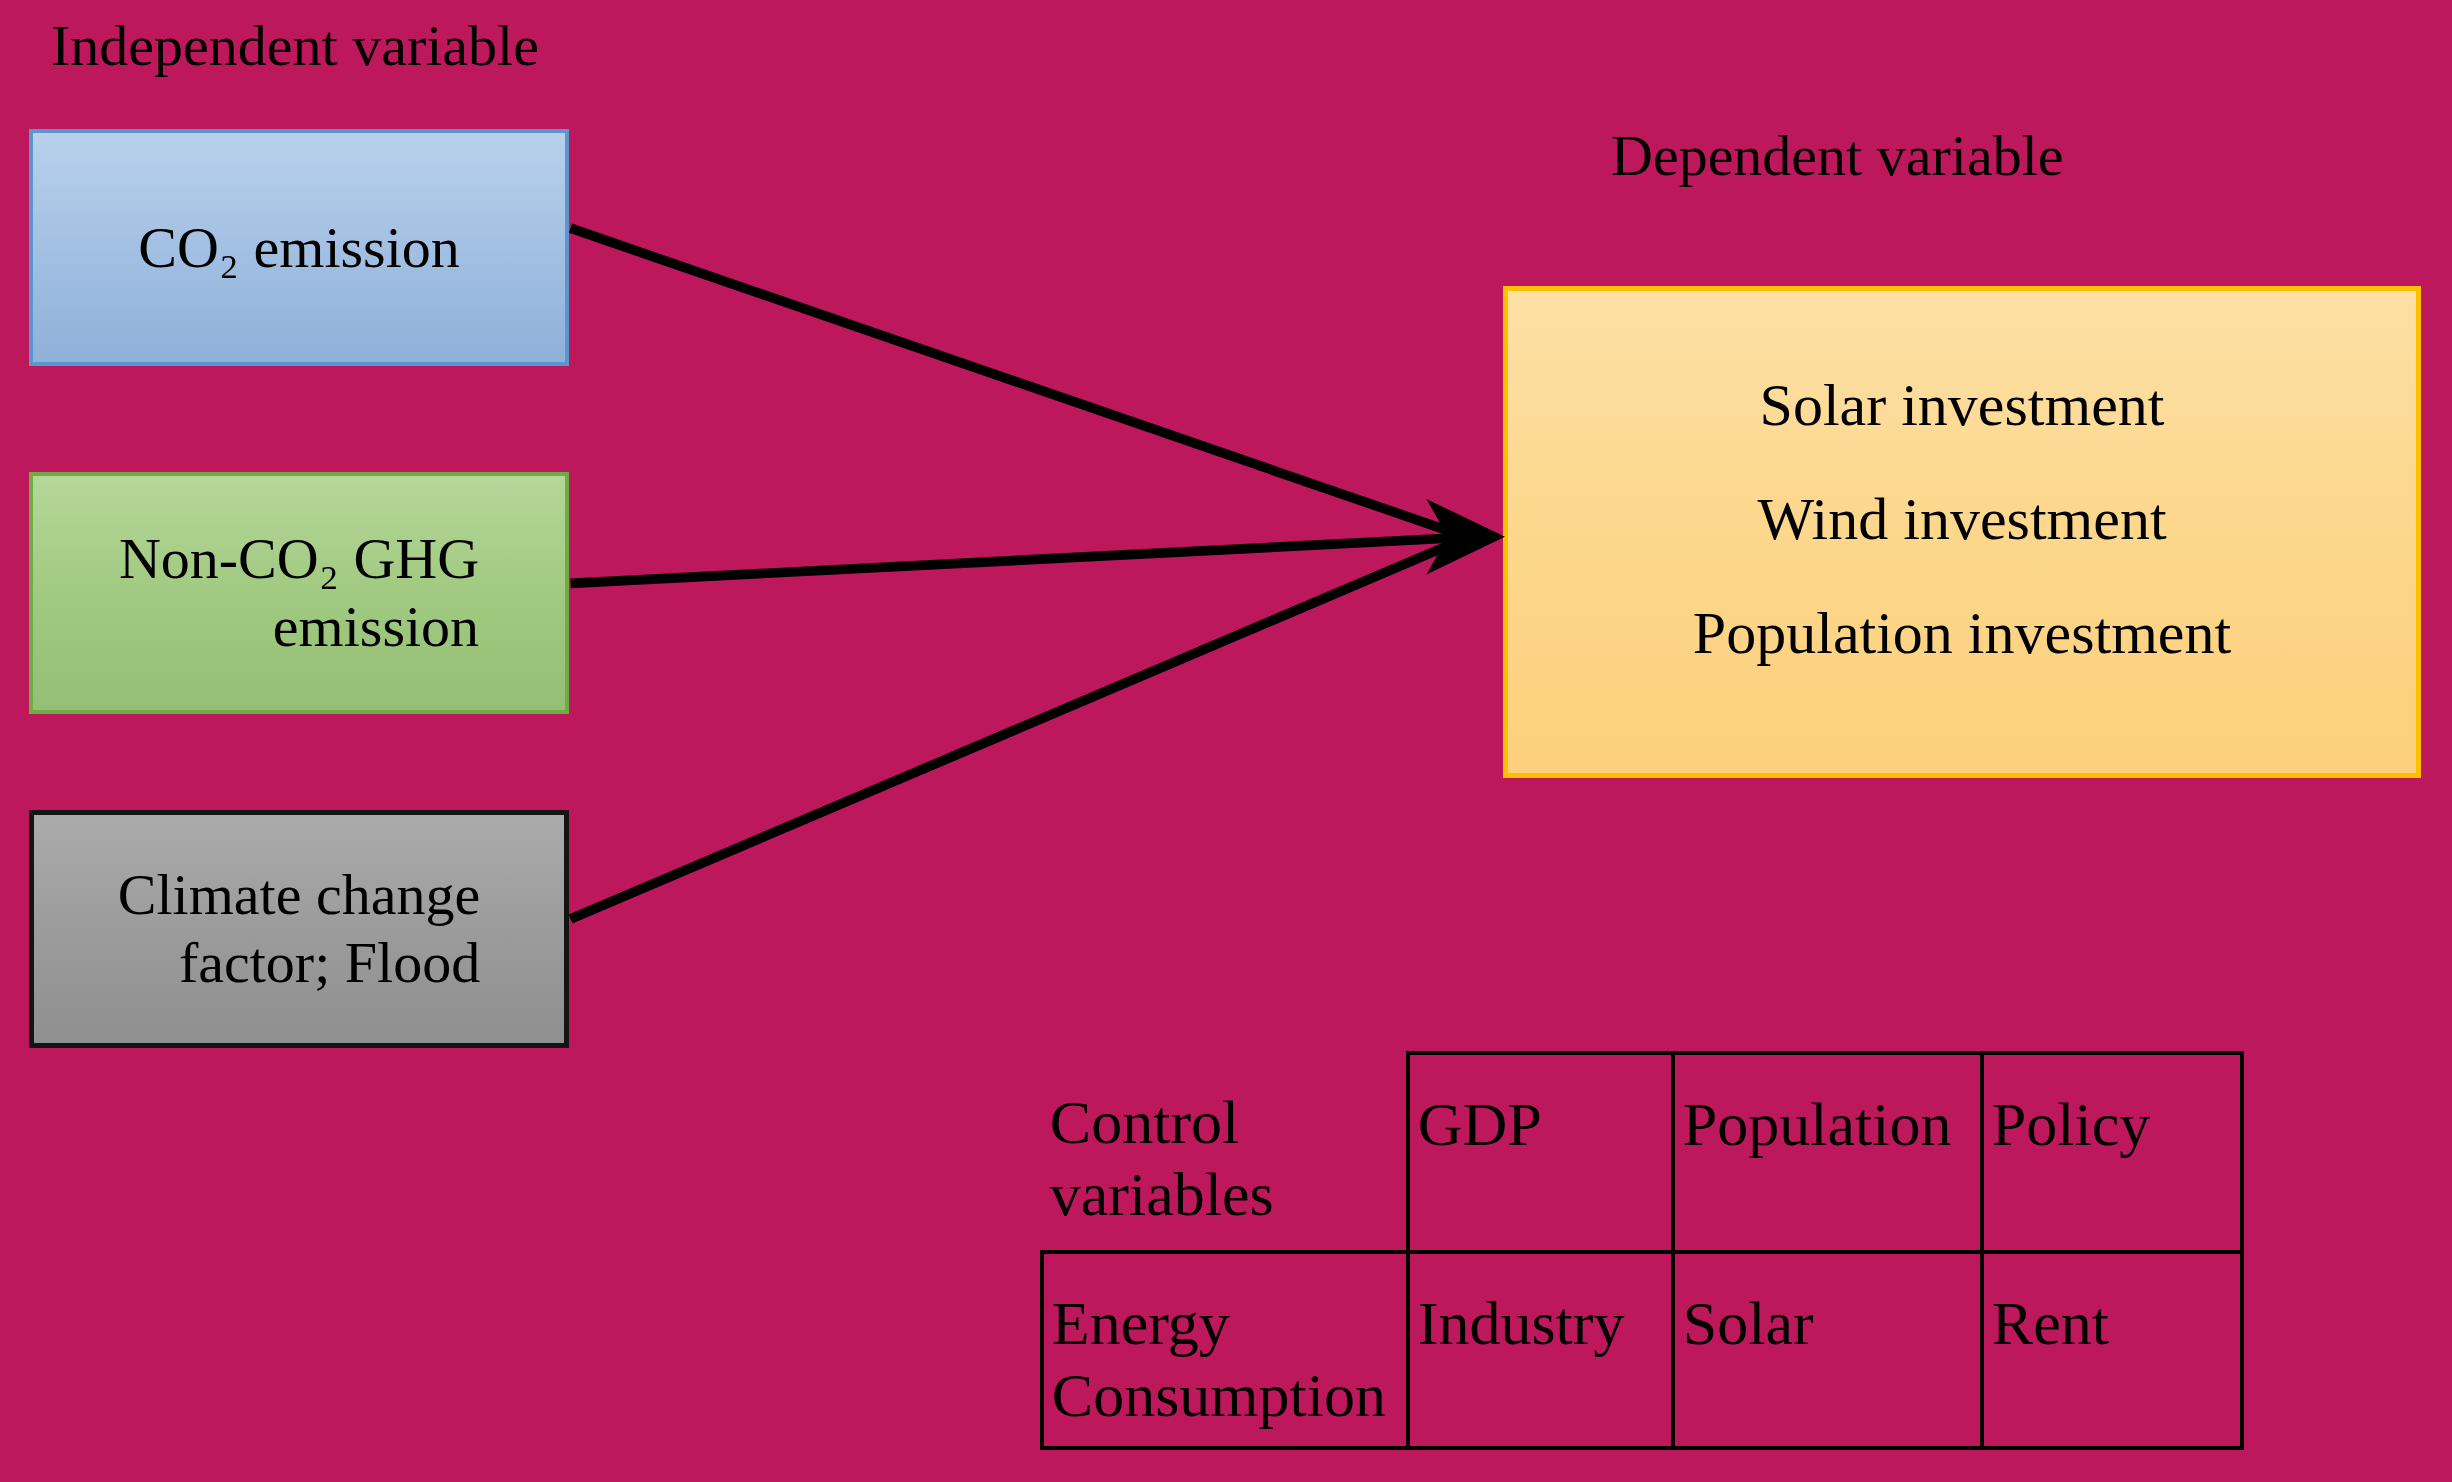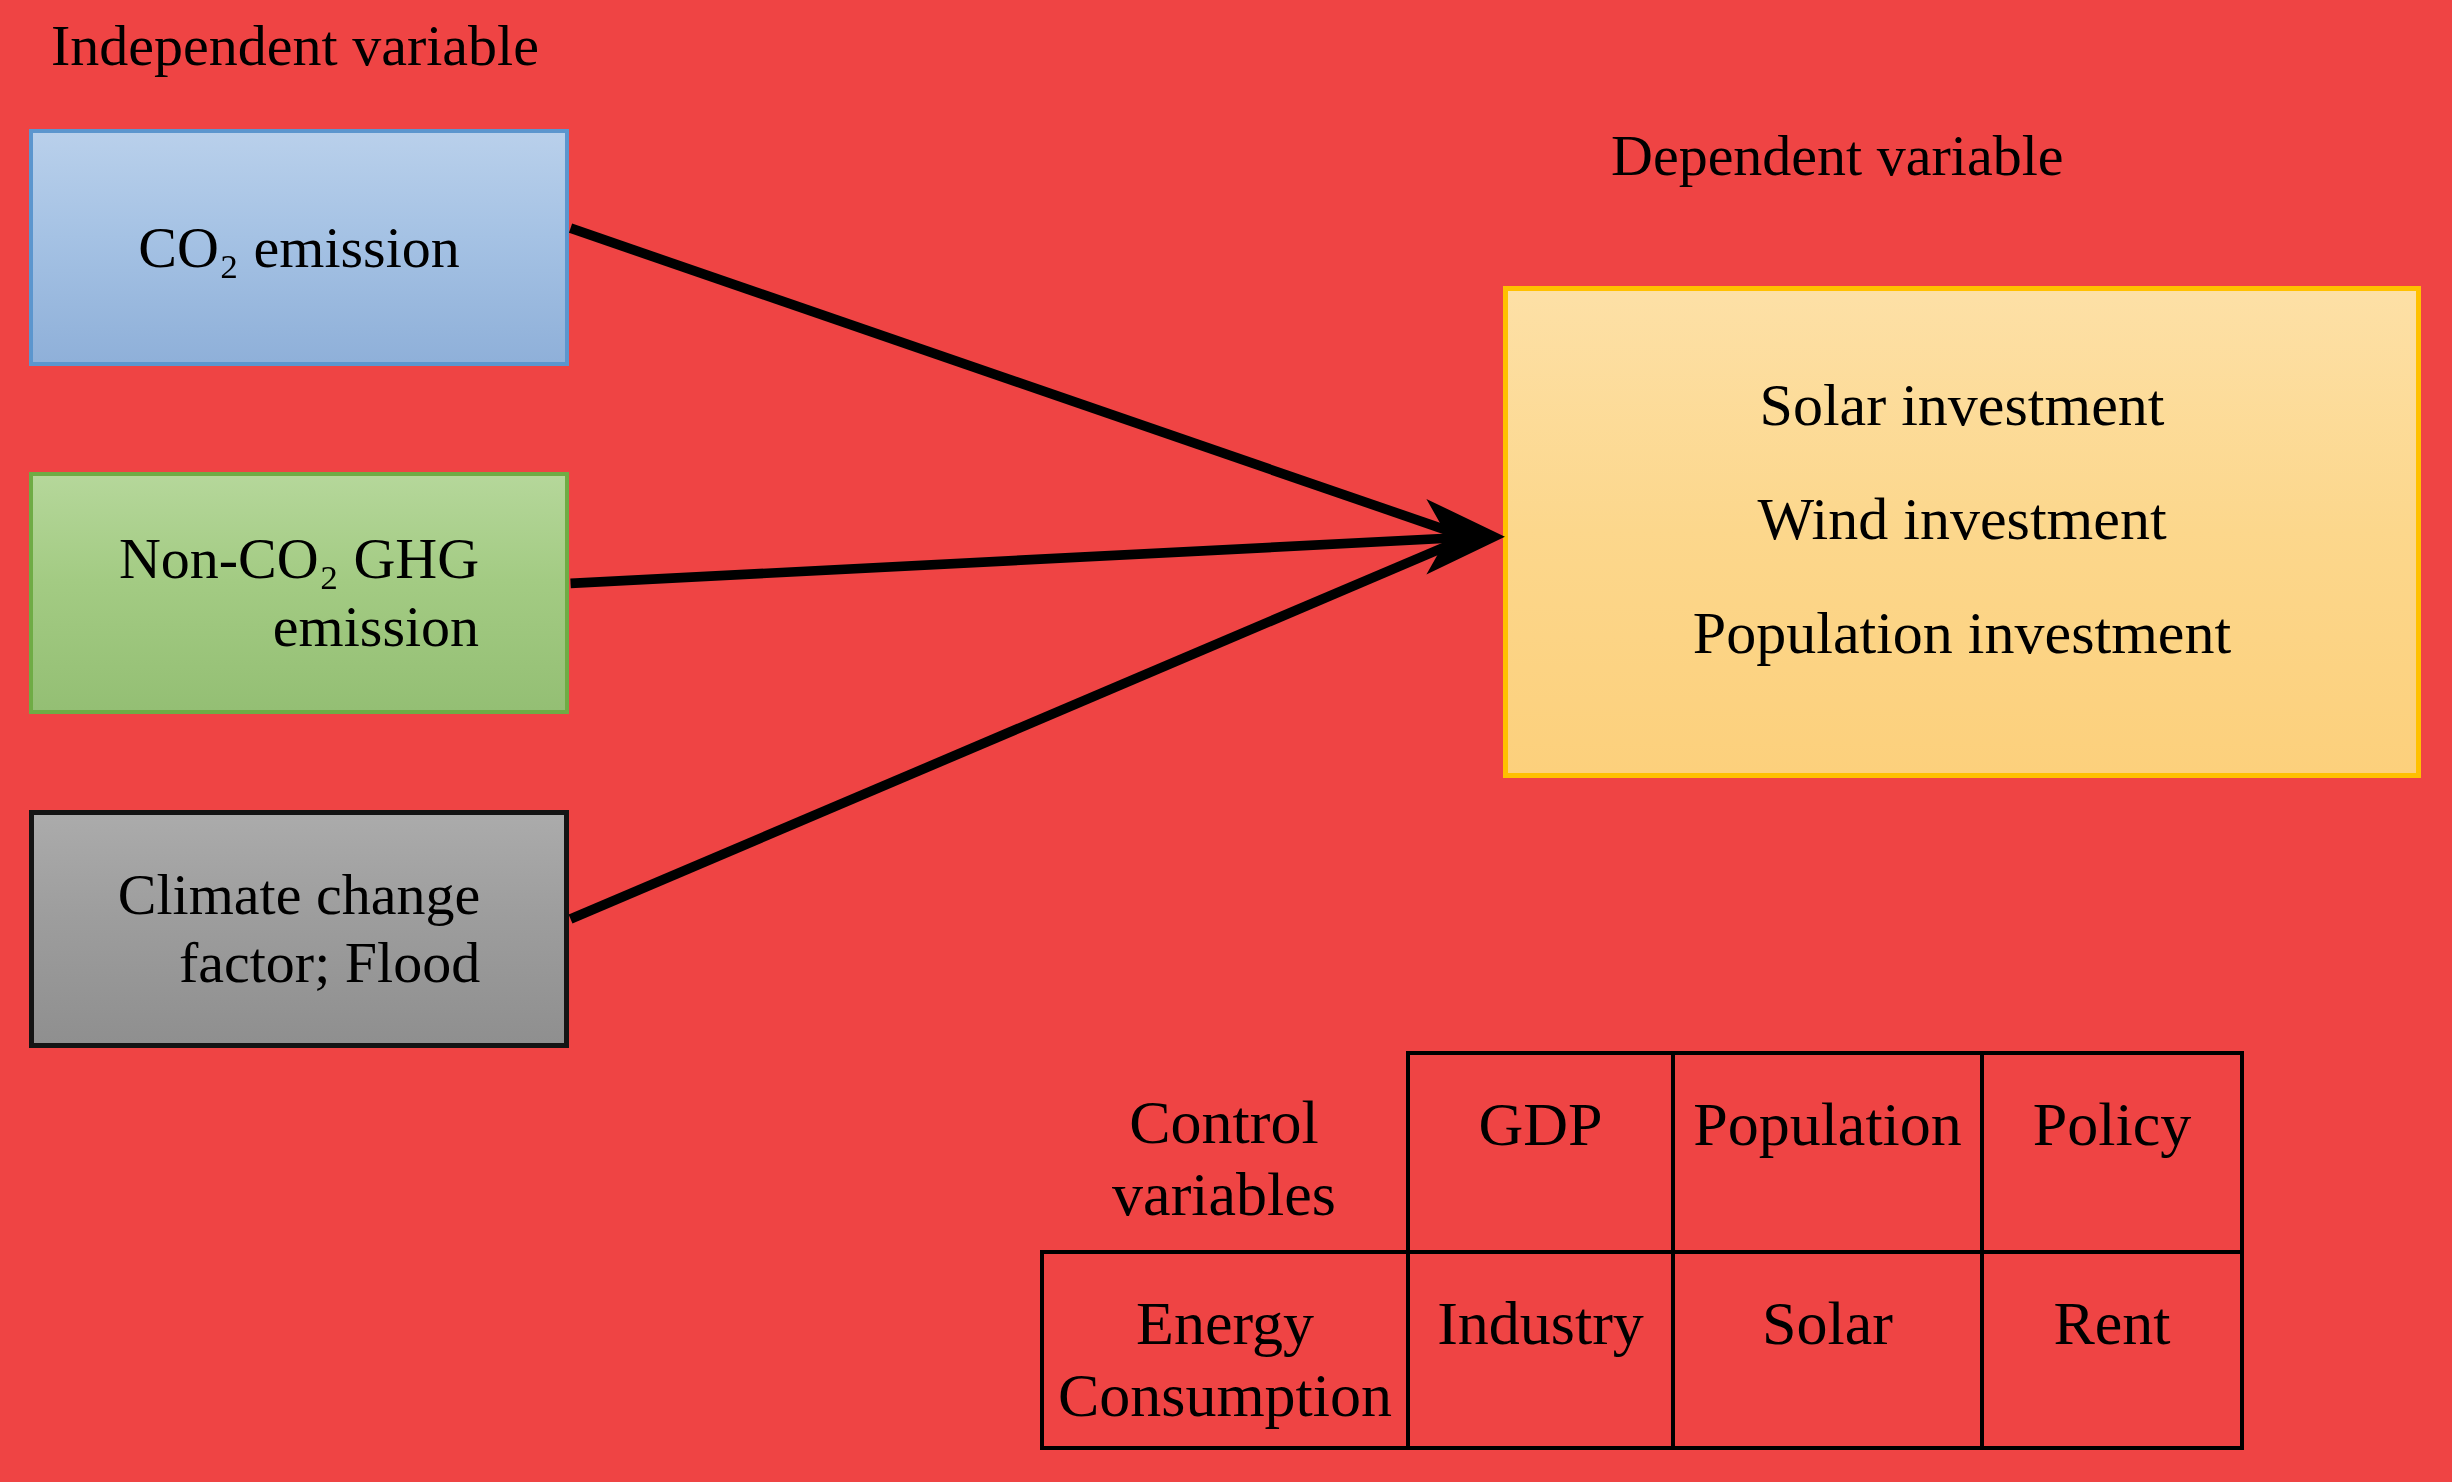--- a/index.html
+++ b/index.html
@@ -4,21 +4,21 @@
 <style>
   html, body {
     margin: 0;
     padding: 0;
     background: #ffffff;
   }
   .canvas {
     position: relative;
     width: 2452px;
     height: 1483px;
-    background: #ef4444;
+    background: #be185d;
     font-family: "Liberation Serif", "DejaVu Serif", serif;
     color: #000000;
     overflow: hidden;
   }
 
   
   .section-label {
     position: absolute;
     font-size: 58px;
     line-height: 1.1;
@@ -89,21 +89,20 @@
     position: absolute;
     left: 1040px; top: 1051px;
     border-collapse: collapse;
     table-layout: fixed;
     width: 1199px;
   }
   .ctrl-table td {
     box-sizing: border-box;
     border: 4.9px solid #000000;
     vertical-align: top;
-    text-align: center;
     padding: 33px 7.8px 0 7.8px;
     font-size: 62px;
     line-height: 72px;
     white-space: pre-line;
     overflow: hidden;
   }
   .ctrl-table tr.row-1 td { height: 199px; }
   .ctrl-table tr.row-2 td { height: 196px; }
   .ctrl-table td.cell-unboxed { border: none; }
 </style>

